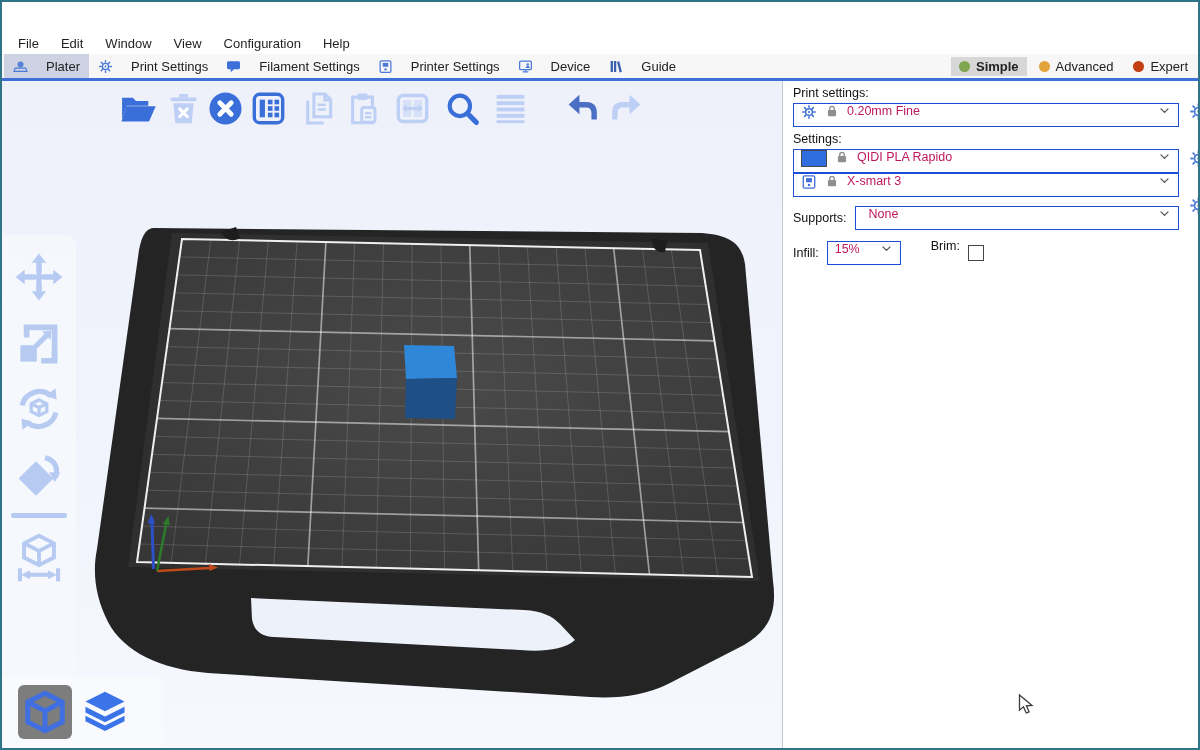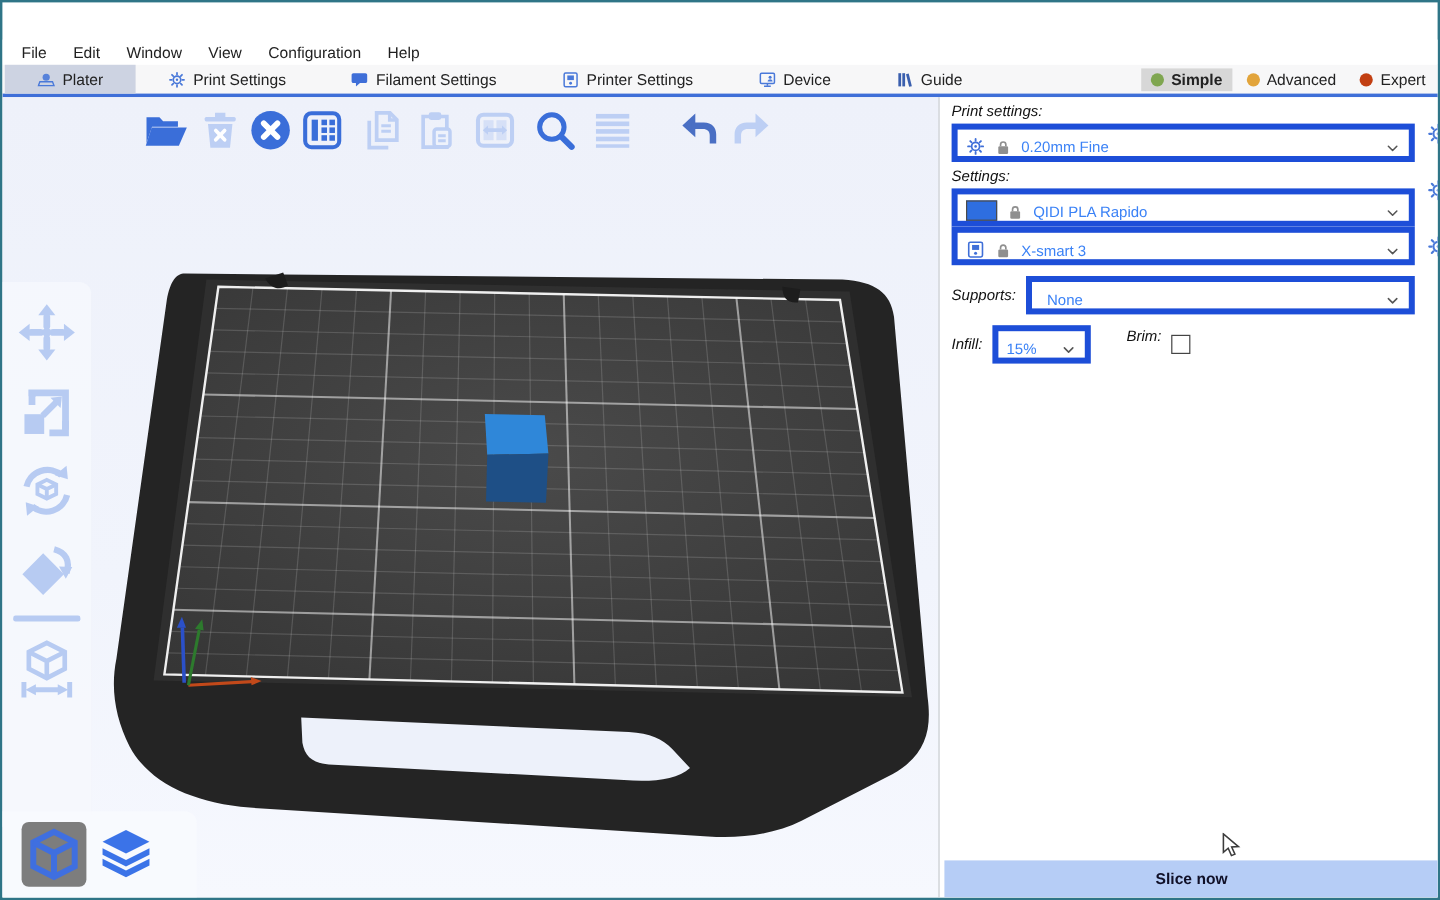--- a/index.html
+++ b/index.html
@@ -23,21 +23,21 @@
   .glyph-close::before{transform:rotate(45deg);}
   .glyph-close::after{transform:rotate(-45deg);}
 
   
   .menubar{position:absolute;left:0;top:31px;width:100%;height:21px;background:#fff;display:flex;align-items:center;padding-left:5px;}
   .menuitem{font-size:13px;color:#1f1f1f;padding:0 11px;height:100%;display:flex;align-items:center;}
 
   
   .tabbar{position:absolute;left:0;top:52px;width:100%;height:24px;background:#f7f7f8;
           border-bottom:3px solid #3f6fd8;display:flex;align-items:stretch;padding-left:2px;}
-  .tab{display:flex;align-items:center;gap:6px;padding:0 27px;font-size:13px;color:#222;}
+  .tab{display:flex;align-items:center;gap:18px;padding:0 9px;font-size:13px;color:#222;}
   .tab.active{background:#cdd3e2;}
   .tico{width:15px;height:15px;color:#4a79d9;flex:none;}
   .modes{margin-left:auto;display:flex;align-items:center;gap:4px;padding-right:4px;}
   .mode{display:flex;align-items:center;gap:6px;font-size:13px;color:#222;padding:2px 8px;}
   .mode.active{background:#d7d7d7;font-weight:bold;margin-left:12px;}
   .dot{width:11px;height:11px;border-radius:50%;flex:none;}
 
   
   .viewport{position:absolute;left:0;top:79px;width:780px;height:667px;
             background:linear-gradient(180deg,#eef1fa 0%,#f1f4fc 60%,#f6f8fe 100%);}
@@ -62,23 +62,23 @@
   .viewtoggles{position:absolute;left:0;bottom:0;width:146px;height:72px;background:rgba(248,250,254,0.9);
                border-radius:0 10px 0 0;display:flex;align-items:center;gap:6px;padding-left:16px;}
   .vtile{width:54px;height:54px;border-radius:6px;display:flex;align-items:center;justify-content:center;}
   .vtile.sel{background:#7d7d7d;}
   .vtile svg{width:46px;height:46px;}
   .cube3d-col{color:#3f6fe0;}
   .preview-col{color:#3b73e8;}
 
   
   .rp-inner{position:absolute;left:10px;right:20px;top:0;}
-  .rp-label{font-size:12.5px;color:#111;margin:5px 0 3px;font-style:italic;}
-  .combo{height:22px;border:5px solid #1d4ed8;background:#fff;display:flex;align-items:flex-end;
-         padding:0 7px;gap:8px;font-size:12.5px;color:#3b82f6;}
+  .rp-label{font-size:12.5px;color:#111;margin:5px 0 3px;}
+  .combo{height:22px;border:1px solid #1d4ed8;background:#fff;display:flex;align-items:flex-start;
+         padding:0 7px;gap:8px;font-size:12.5px;color:#be185d;}
   .combo .chev{margin-left:auto;width:13px;height:13px;color:#555;flex:none;}
   .combo-row{display:flex;align-items:center;}
   .gearout{position:absolute;width:19px;height:19px;color:#4a79d9;}
   .ico-lock{width:14px;height:14px;color:#8f8f8f;flex:none;}
   .ico-combo{width:16px;height:16px;color:#3f6fd8;flex:none;}
   .swatch{width:24px;height:15px;border:1px solid #4a4a4a;flex:none;}
   .inline-row{display:flex;align-items:center;margin-top:9px;}
   .checkbox{width:14px;height:14px;border:1px solid #444;background:#fff;margin-left:8px;}
   .slicebtn{position:absolute;left:4px;right:0;bottom:0;height:31px;background:#b6cdf6;
             display:flex;align-items:center;justify-content:center;font-size:13px;font-weight:bold;color:#101028;}
@@ -575,21 +575,20 @@
           <span>15%</span>
           <svg class="chev">
                 <use href="#i-chev"></use>
               </svg>
         </div>
         <span class="rp-label" style="margin:0 0 14px 30px">Brim:</span>
         <div class="checkbox" id="brim-checkbox"></div>
       </div>
     </div>
 
-    <div class="slicebtn">Slice now</div>
   </div>
 
   <svg class="cursor" viewBox="0 0 18 22">
     <path d="M1.5 1l0 15.2 4-3.4 2.7 6.2 2.9-1.2-2.7-6 5.6-.3z" fill="#fff" stroke="#3c3c3c" stroke-width="1.3"></path>
   </svg>
 
 </div>
 </div>
 
 </body></html>

